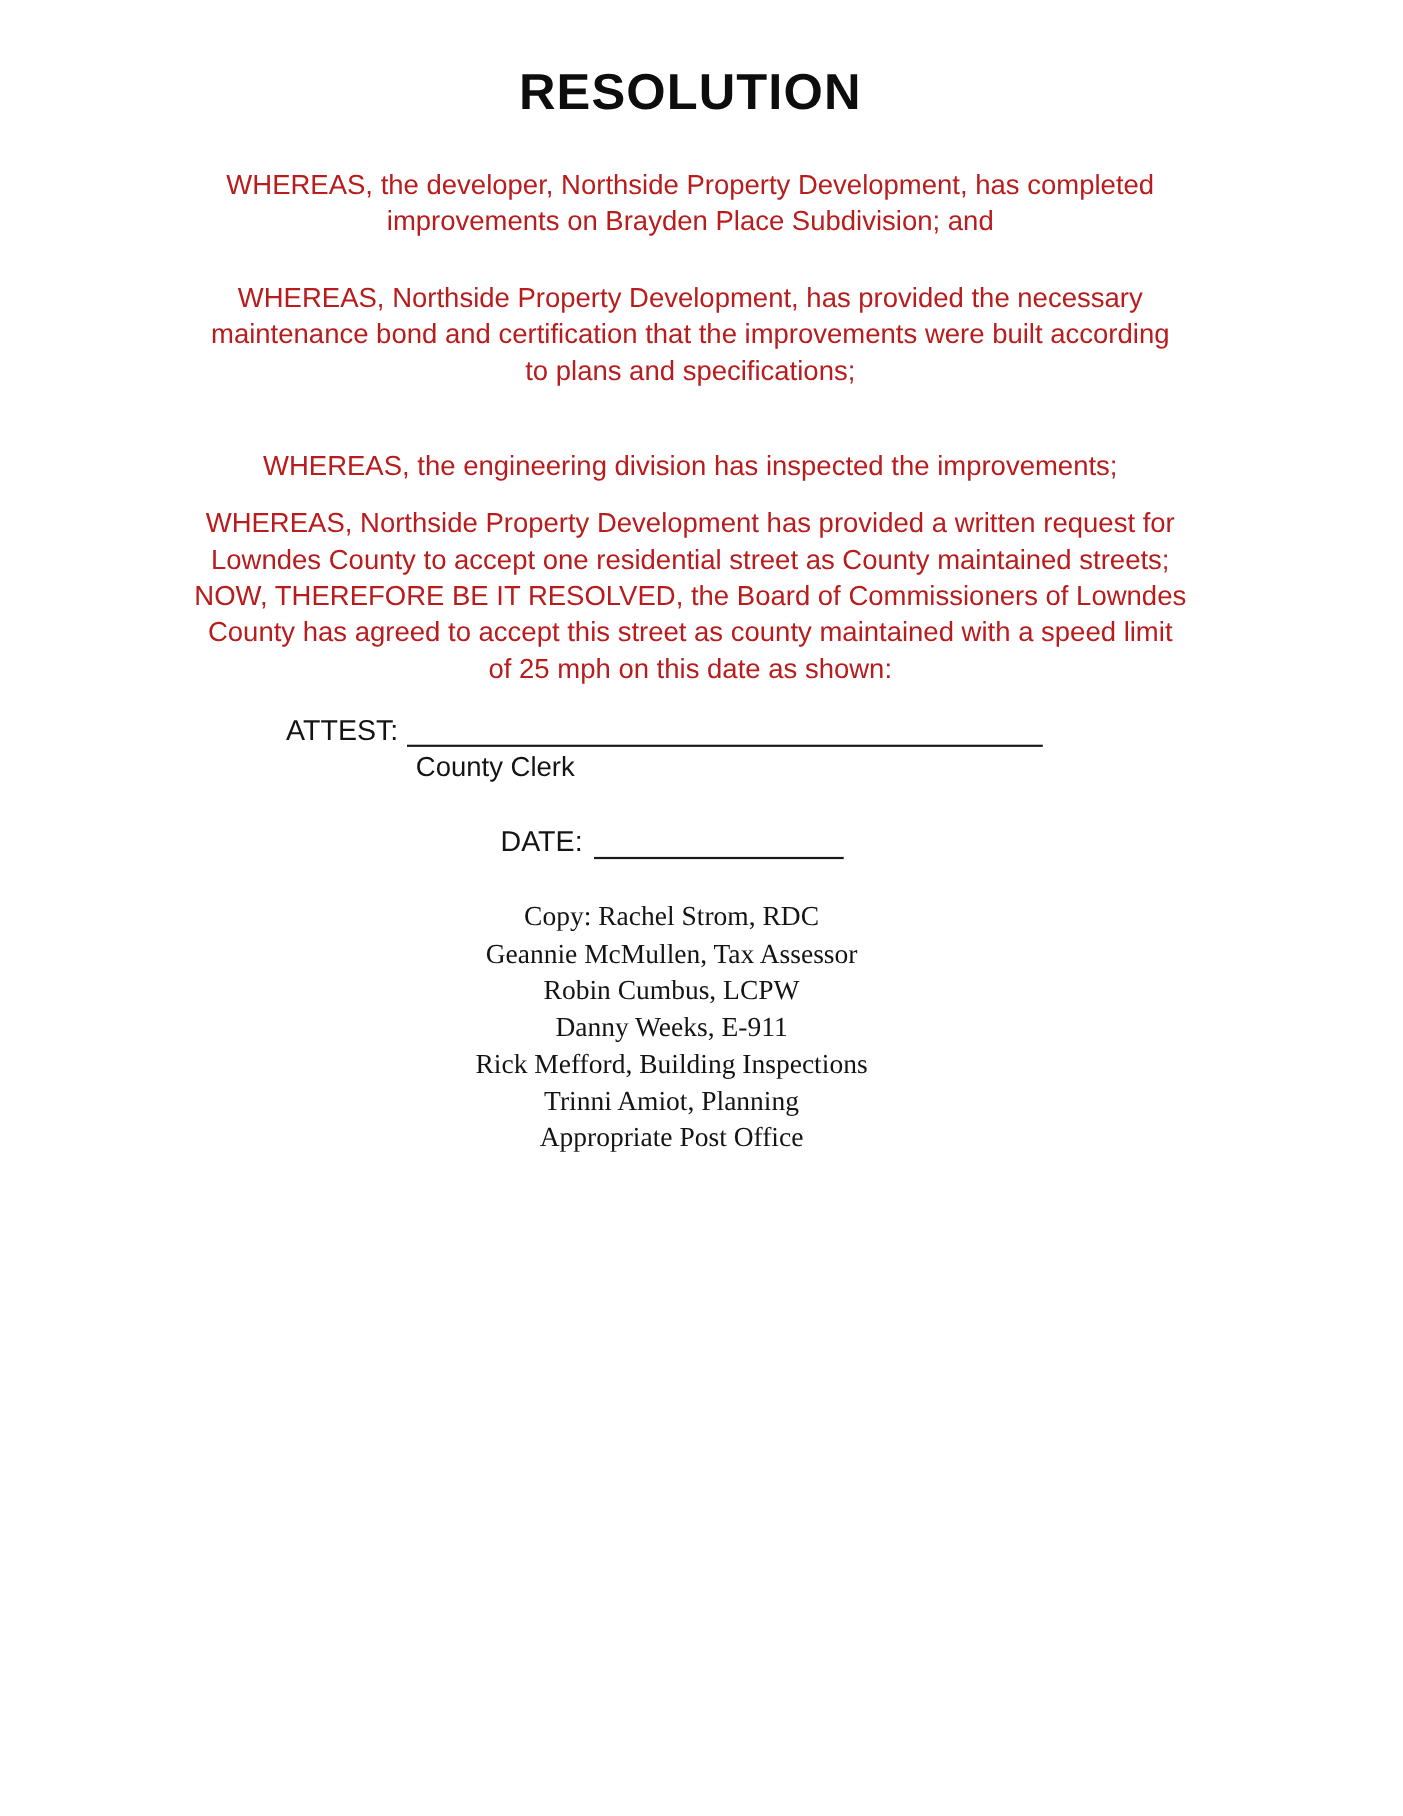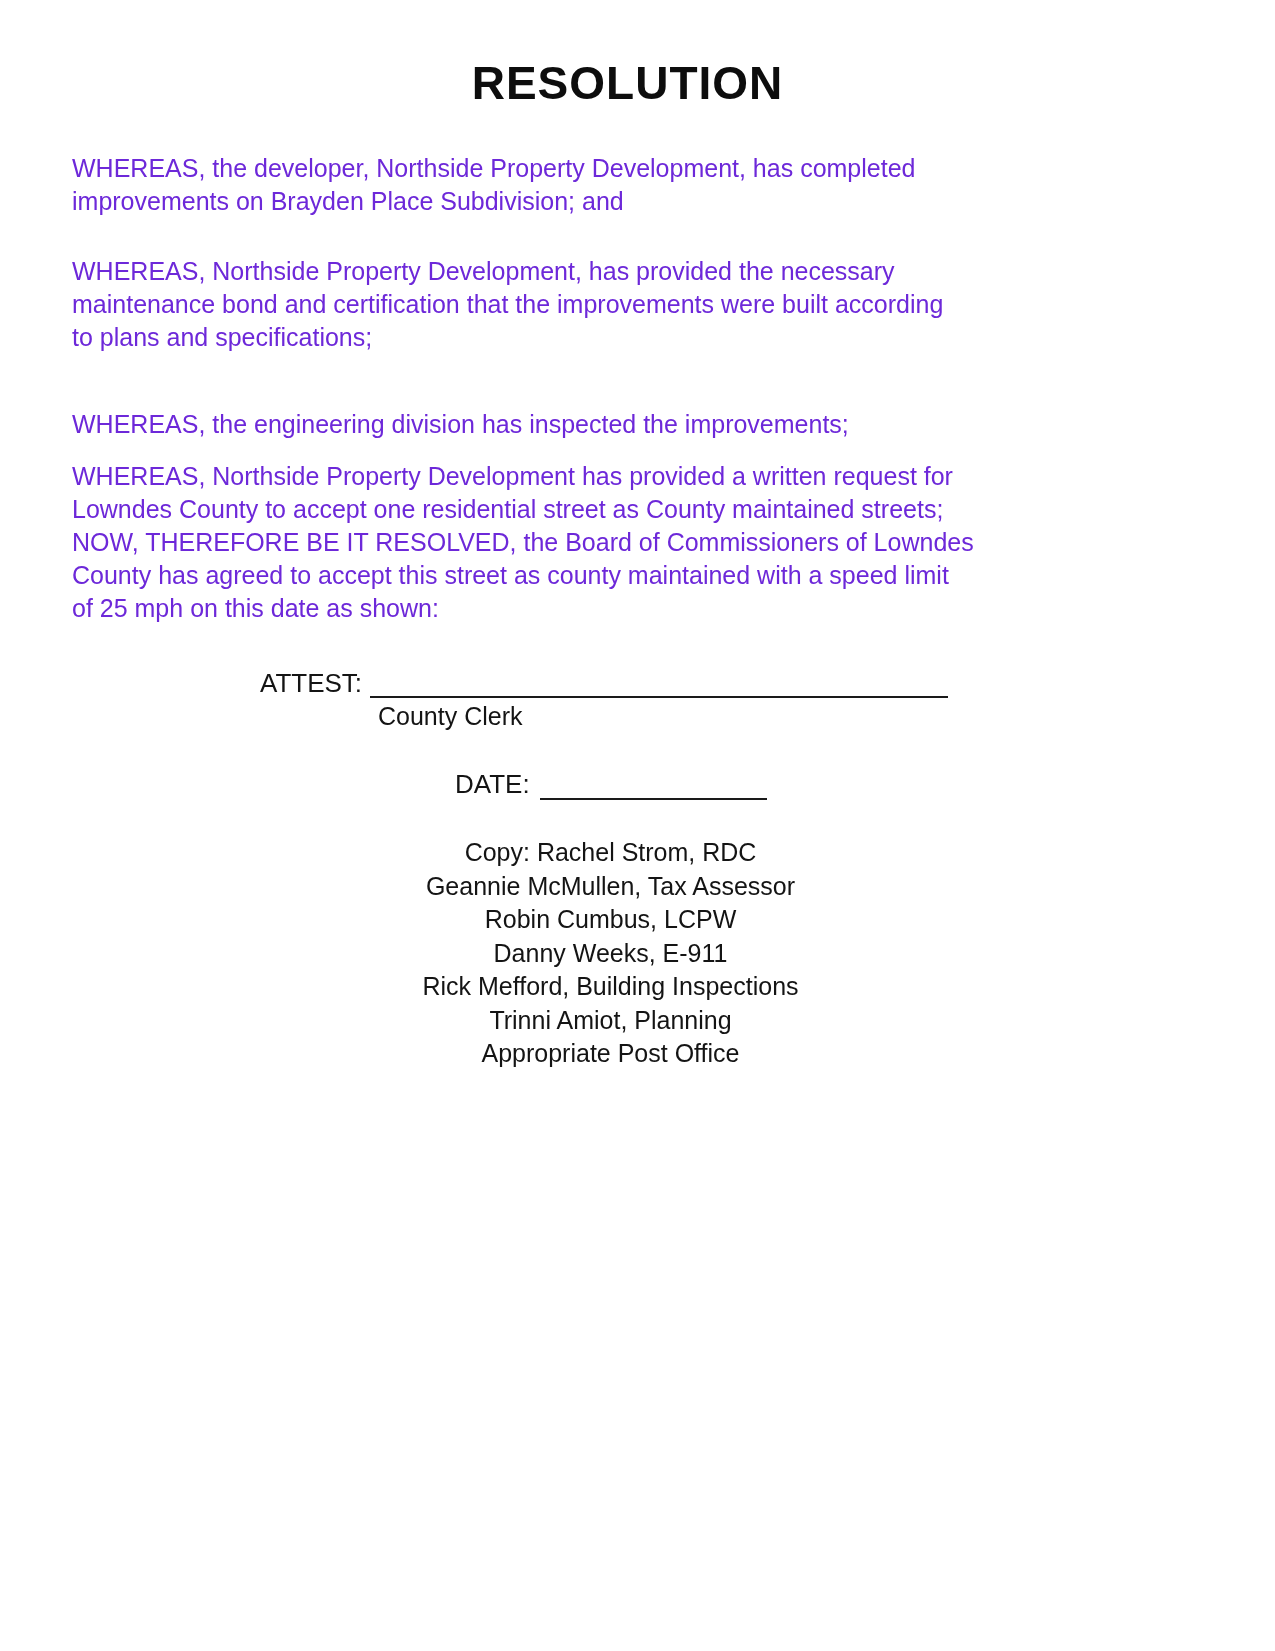--- a/index.html
+++ b/index.html
@@ -22,30 +22,31 @@
   .doc-title {
     text-align: center;
     font-size: 46px;
     font-weight: 700;
     letter-spacing: 1px;
     margin: 0 0 42px 0;
     color: #0d0d0d;
   }
   .para {
     white-space: pre-line;
+    text-align: center;
     font-size: 25px;
     line-height: 33px;
     margin: 0;
-    color: #6d28d9;
+    color: #b91c1c;
   }
   .para.p1 { margin-bottom: 37px; }
   .para.p2 { margin-bottom: 54px; }
   .para.p3 { margin-bottom: 19px; }
   .para.p4 { }
-  .para.p5 { margin-bottom: 43px; }
+  .para.p5 { margin-bottom: 24px; }
   .field-label {
     font-size: 26px;
     color: #141414;
     white-space: nowrap;
   }
   .fill-line {
     display: inline-block;
     border-bottom: 2px solid #1a1a1a;
     height: 28px;
   }
@@ -81,20 +82,21 @@
   .copy-block {
     margin-top: 36px;
     text-align: center;
     box-sizing: border-box;
     padding-right: 34px;
   }
   .copy-line {
     font-size: 25px;
     line-height: 33.5px;
     color: #141414;
+    font-family: Liberation Serif, serif;
   }
 </style>
 </head>
 <body>
 
 <div class="page">
 
   <h1 class="doc-title">RESOLUTION</h1>
 
   <p class="para p1">WHEREAS, the developer, Northside Property Development, has completed

